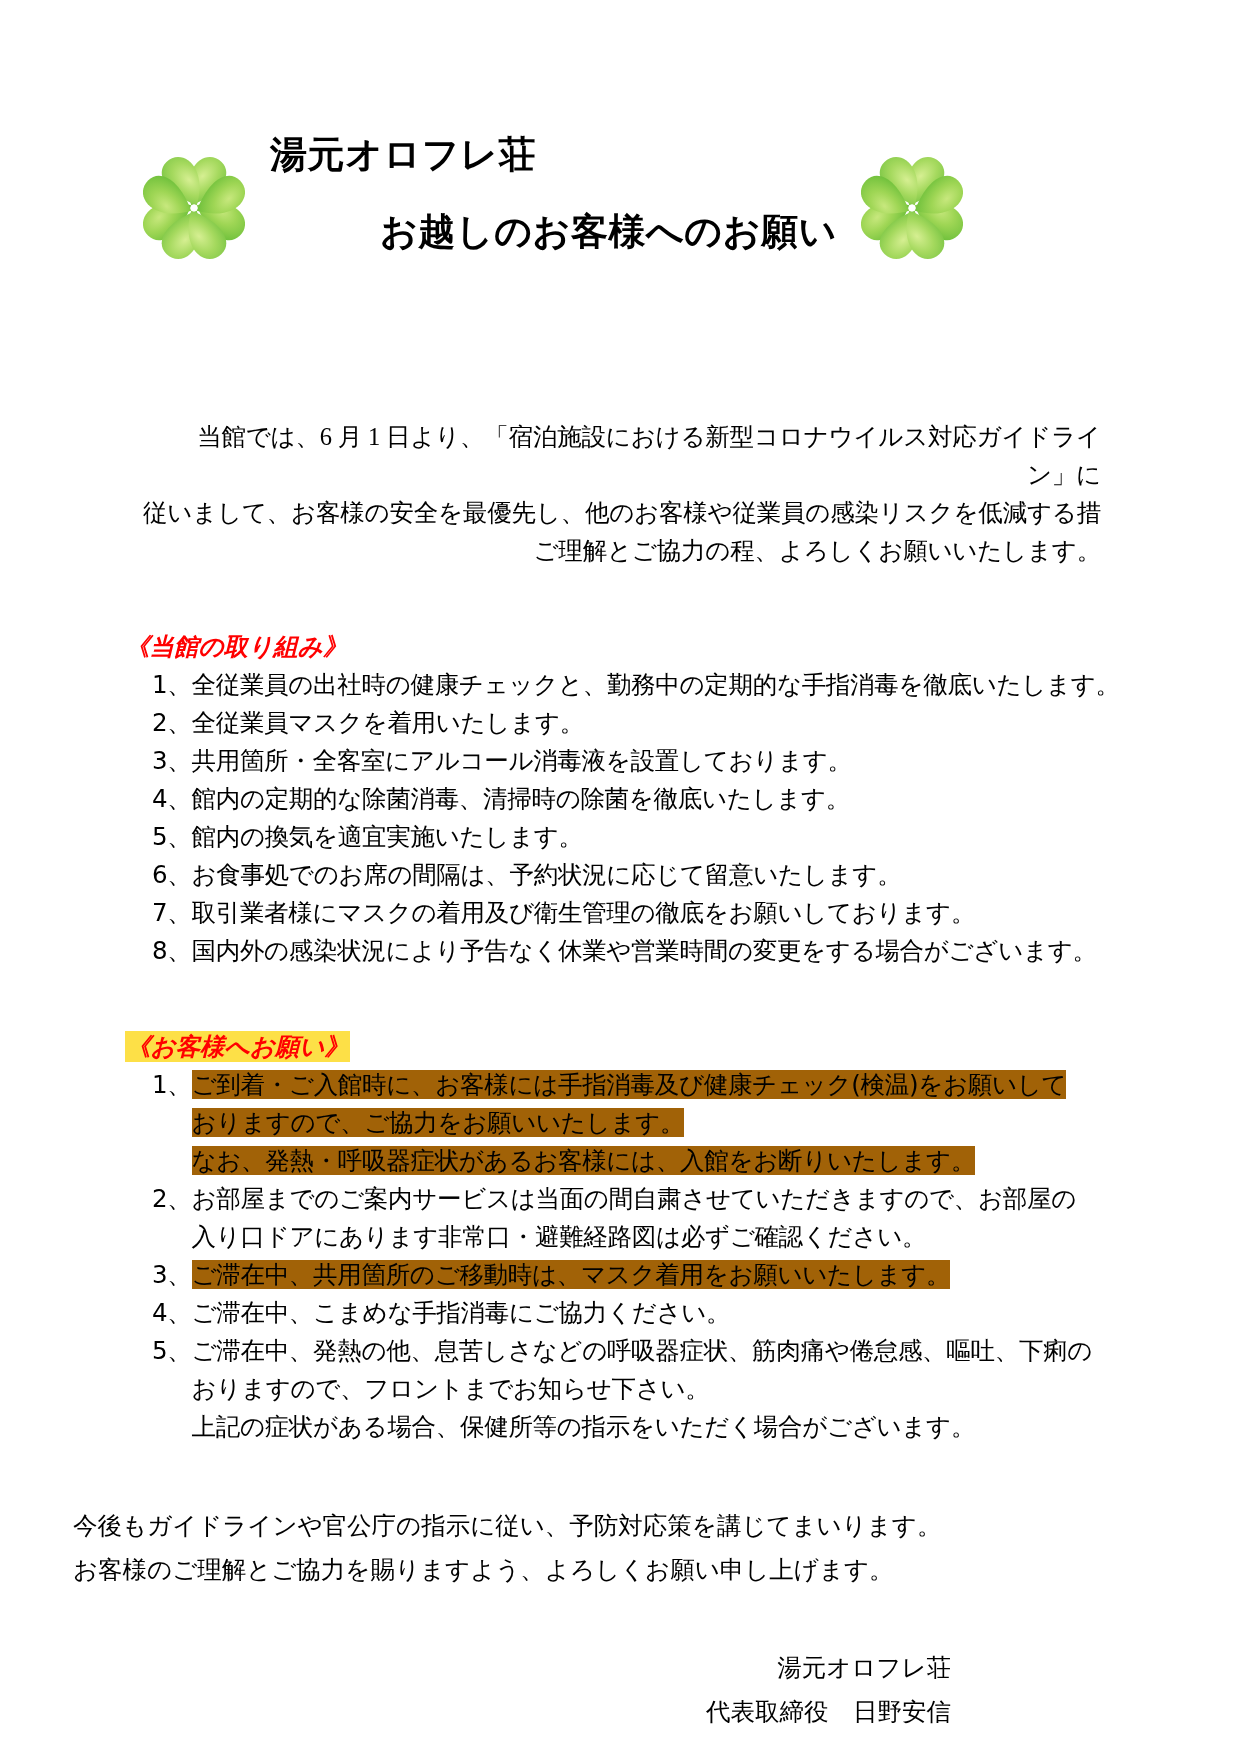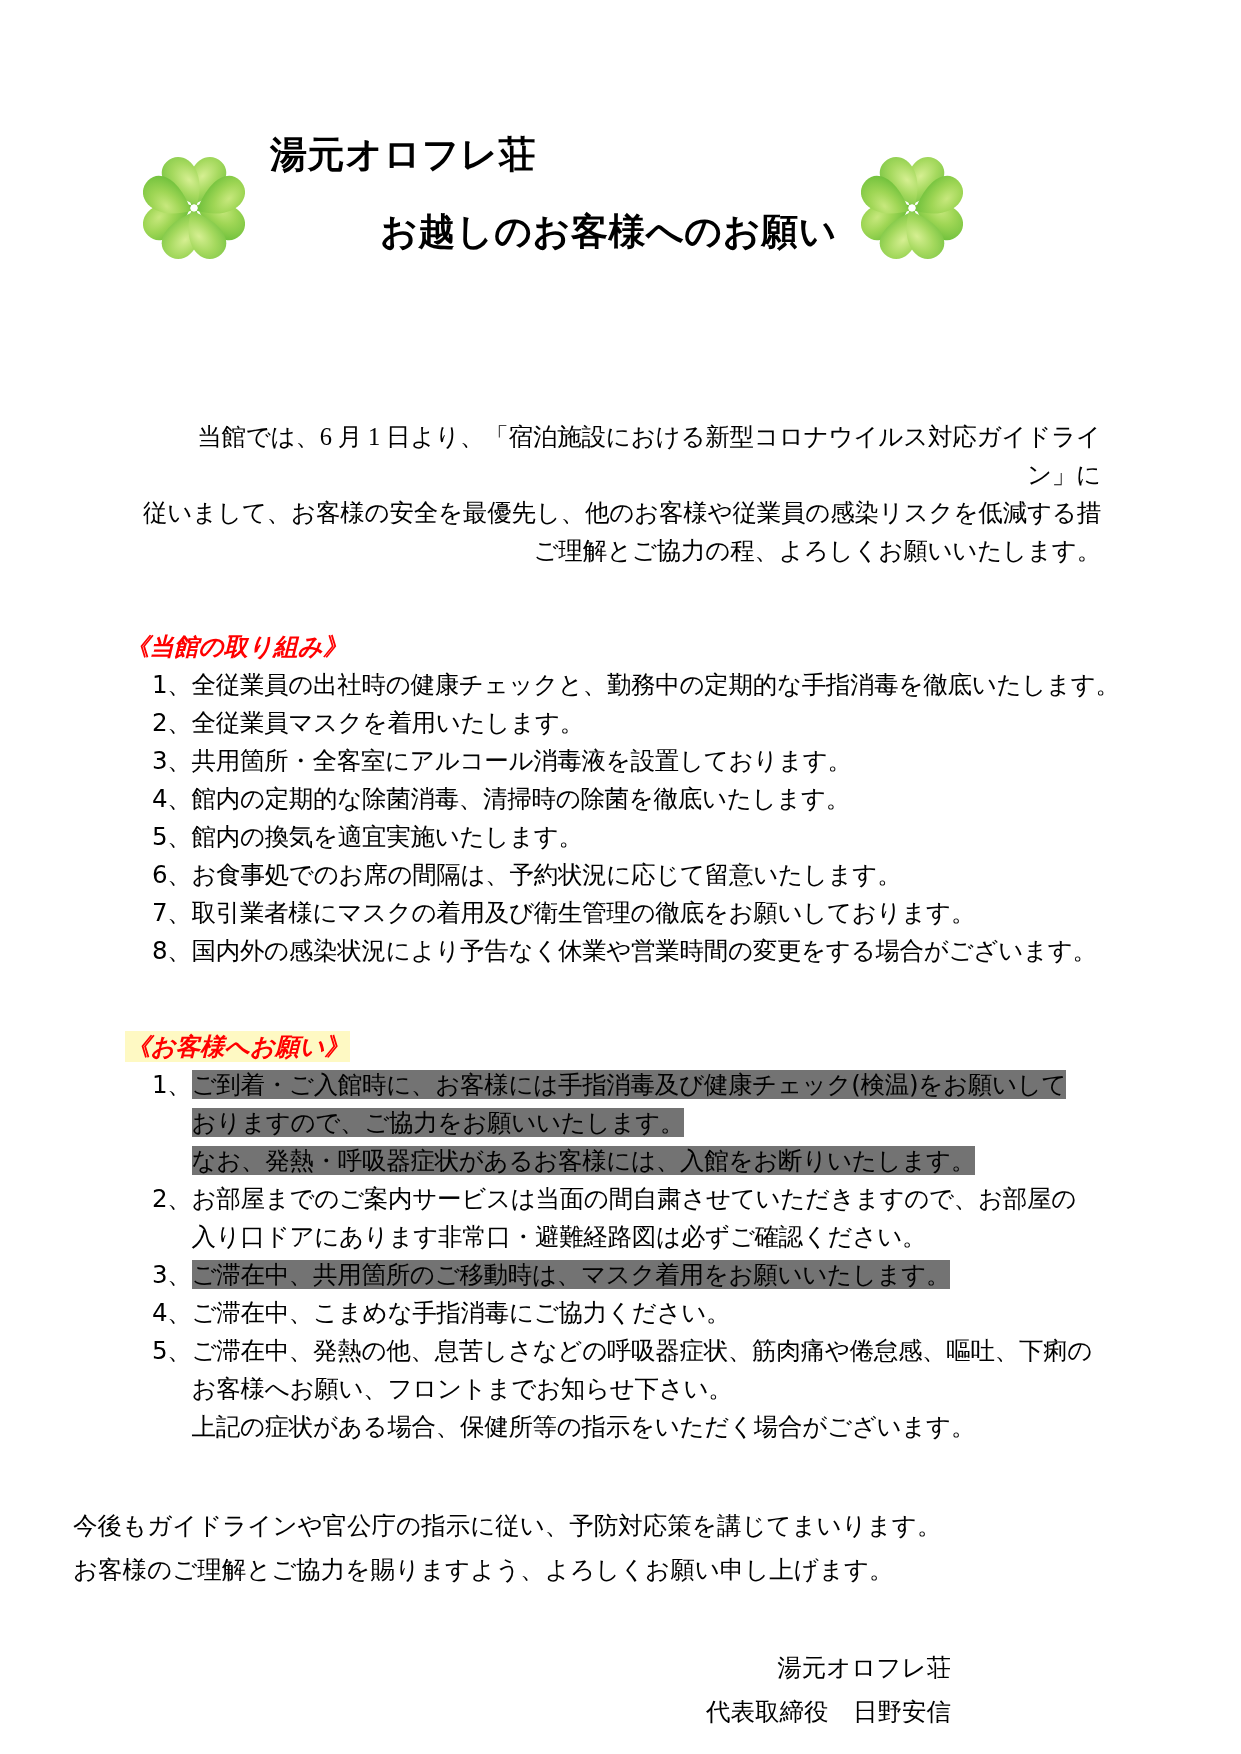--- a/index.html
+++ b/index.html
@@ -83,21 +83,21 @@
     font-size: 24.5px;
     font-weight: bold;
     color: #ff0000;
     margin: 0;
     padding-left: 125px;
     line-height: 38px;
     font-family: "DejaVu Sans", "Liberation Sans", sans-serif;
     font-style: italic;
   }
   .section-head .hl-cyan {
-    background: #fef9c3;
+    background: #fde047;
     padding: 1px 1px;
   }
 
   ul.list {
     list-style: none;
     margin: 0;
     padding: 0 30px 0 152px;
   }
   ul.list li {
     font-size: 24.5px;
@@ -114,21 +114,21 @@
     flex: 0 0 auto;
     white-space: nowrap;
   }
   ul.list li .txt {
     flex: 1 1 auto;
   }
   ul.list li .txt .l {
     display: block;
   }
   .hl-yellow {
-    background: #737373;
+    background: #a16207;
     box-decoration-break: clone;
     -webkit-box-decoration-break: clone;
   }
   .spacer-lg { height: 58px; }
 
   .closing {
     font-size: 24.5px;
     line-height: 44px;
     padding-left: 73px;
     font-family: "DejaVu Sans", "Liberation Sans", sans-serif;
@@ -294,21 +294,21 @@
       <li>
         <span class="num">4、</span>
         <span class="txt">
           <span class="l">ご滞在中、こまめな手指消毒にご協力ください。</span>
         </span>
       </li>
       <li>
         <span class="num">5、</span>
         <span class="txt">
           <span class="l">ご滞在中、発熱の他、息苦しさなどの呼吸器症状、筋肉痛や倦怠感、嘔吐、下痢の</span>
-          <span class="l">お客様へお願い、フロントまでお知らせ下さい。</span>
+          <span class="l">おりますので、フロントまでお知らせ下さい。</span>
           <span class="l">上記の症状がある場合、保健所等の指示をいただく場合がございます。</span>
         </span>
       </li>
     </ul>
 
     <div class="spacer-lg"></div>
 
     <div class="closing">
       <div>今後もガイドラインや官公庁の指示に従い、予防対応策を講じてまいります。</div>
       <div>お客様のご理解とご協力を賜りますよう、よろしくお願い申し上げます。</div>

